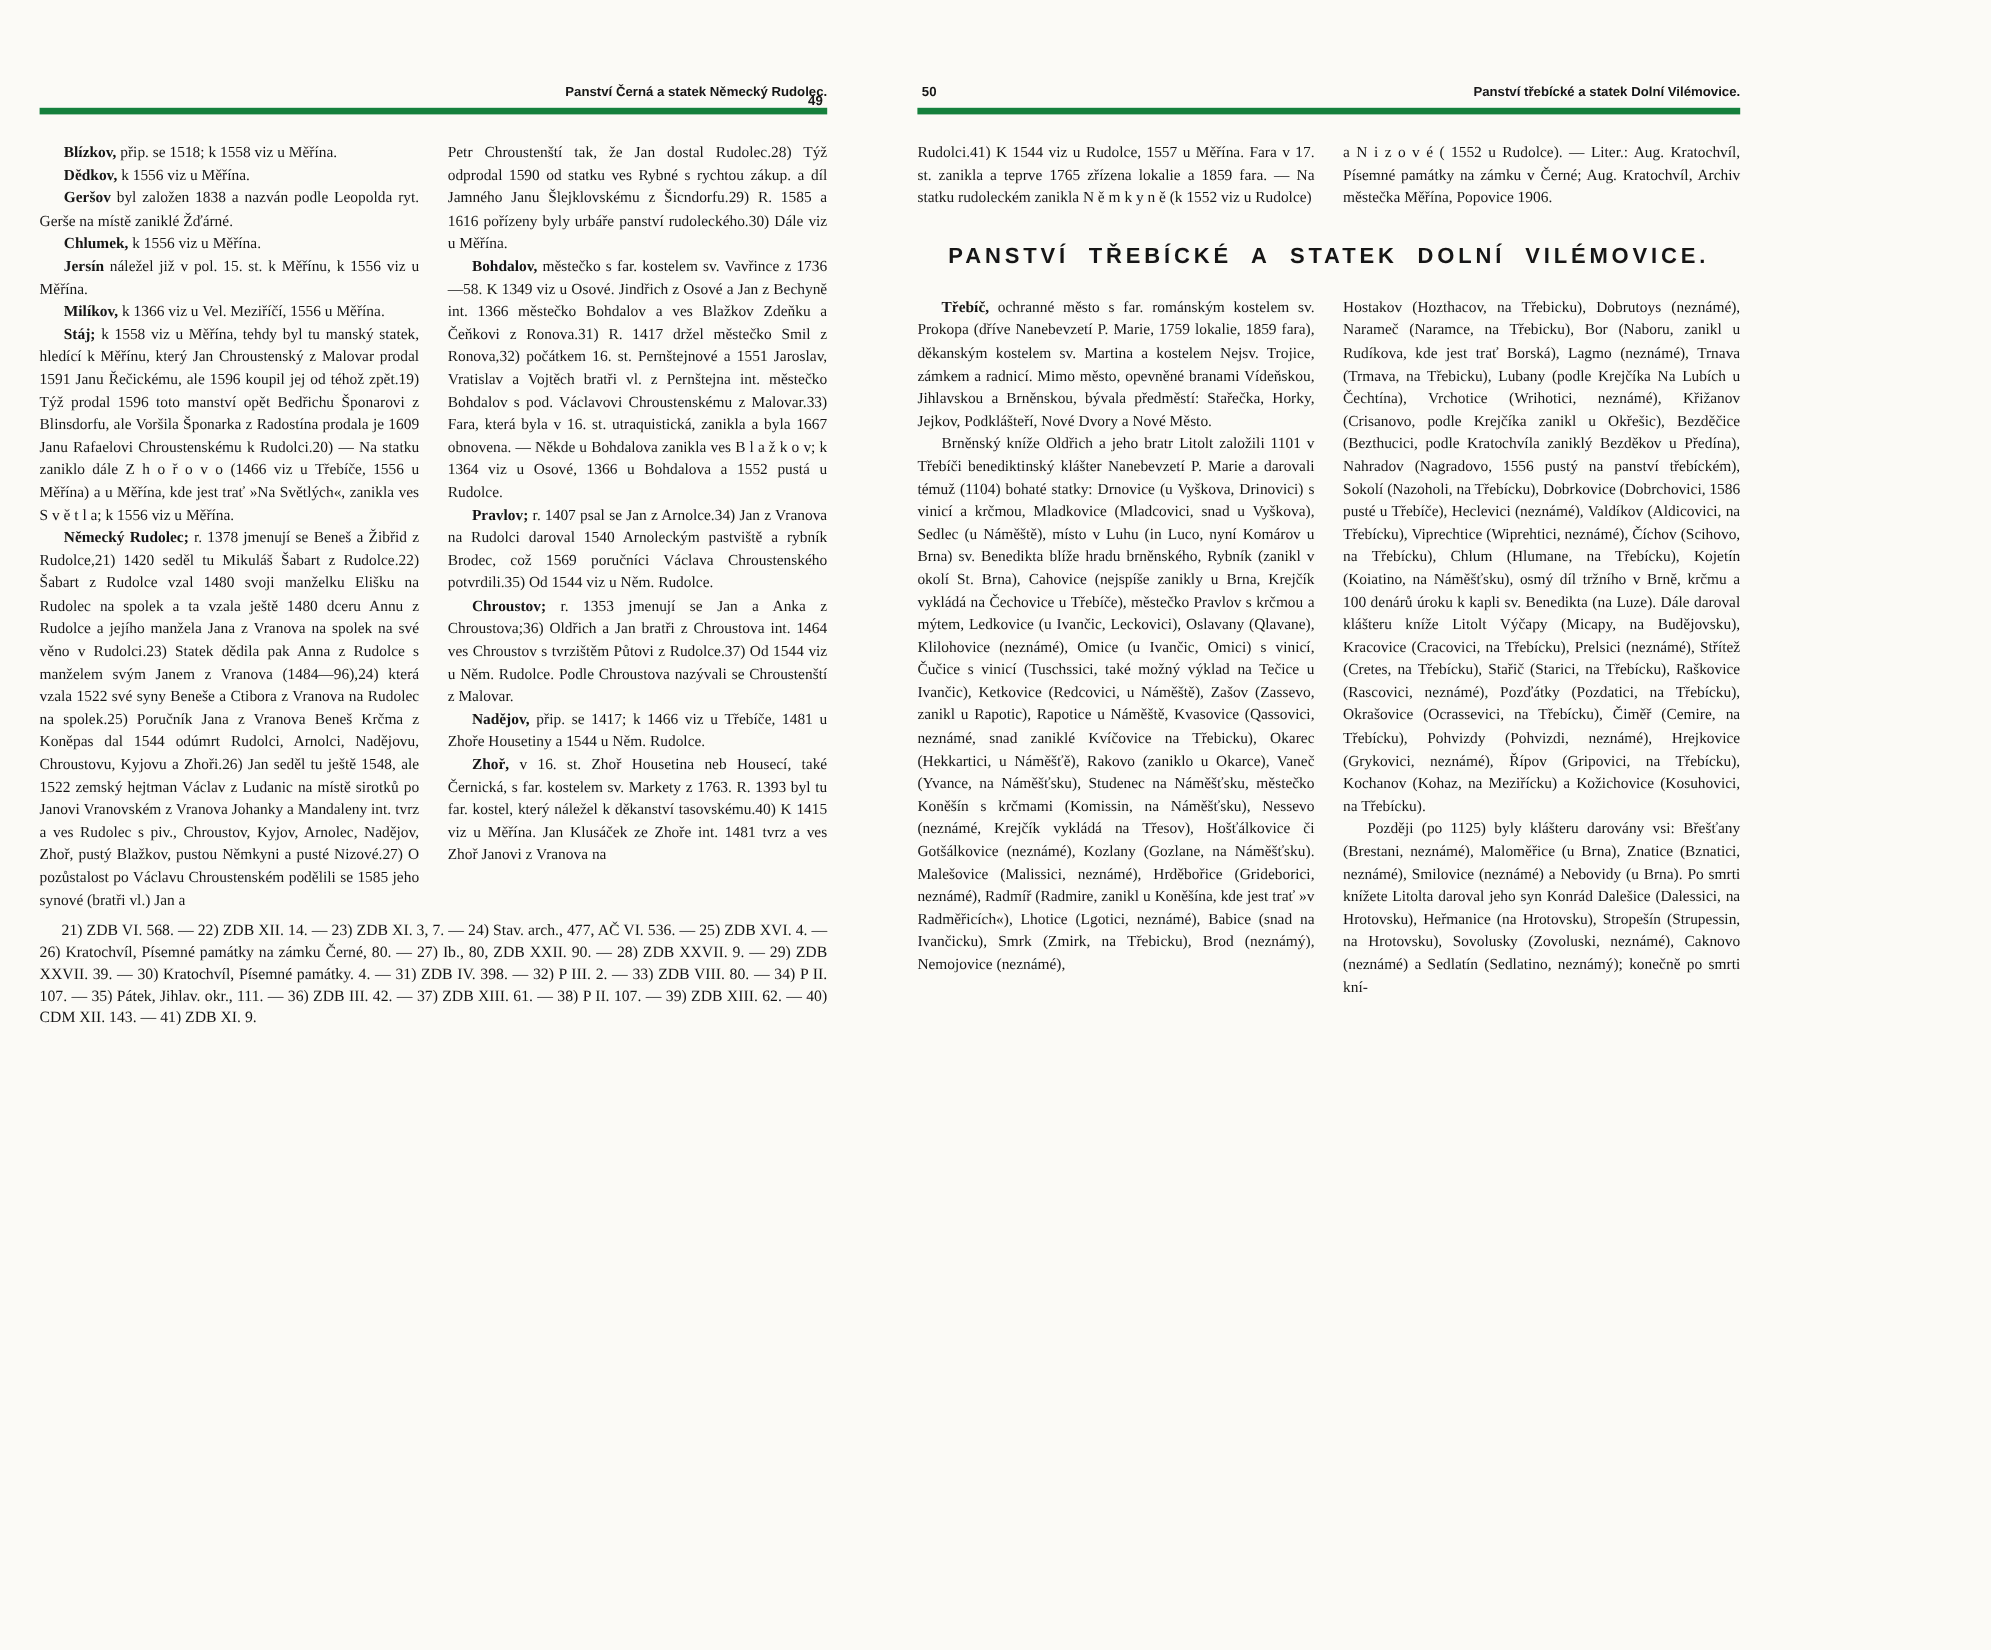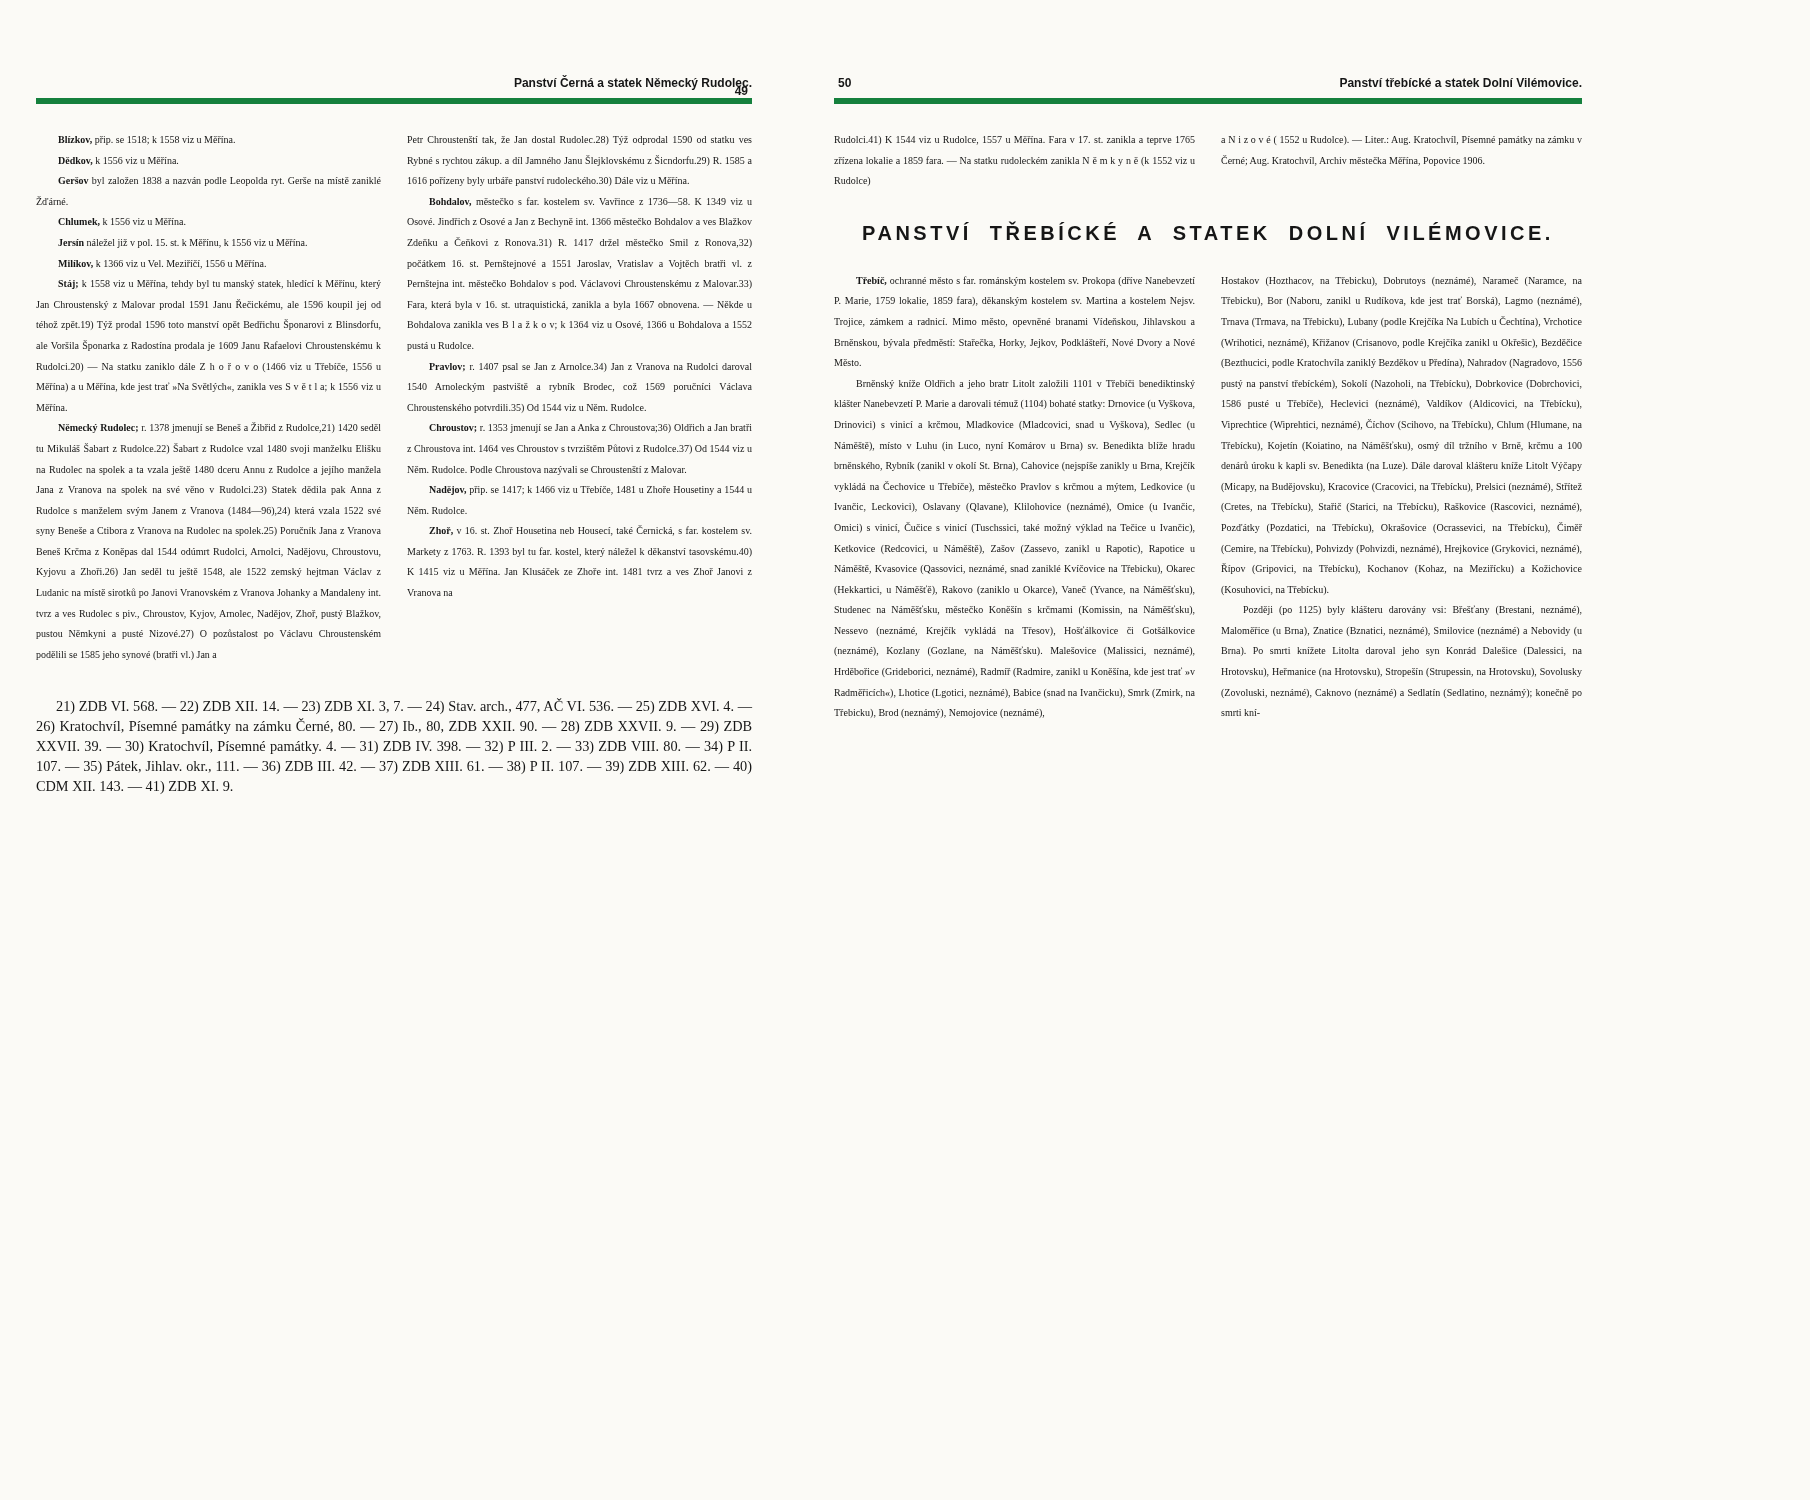--- a/index.html
+++ b/index.html
@@ -19,28 +19,28 @@
     font-family: "Liberation Sans", "DejaVu Sans", sans-serif;
     font-weight: bold; font-size: 12px;
     padding-bottom: 8px; border-bottom: 6px solid #15803d;
     margin-bottom: 26px;
   }
   .ph-num-right { position: absolute; right: 4px; bottom: 0; }
   .ph-num-left  { position: absolute; left: 4px;  bottom: 8px; margin-top: 24px; }
   .cols, .top-cols { display: flex; gap: 26px; }
   .col {
     flex: 1 1 0; min-width: 0;
-    font-size: 10px; line-height: 20.6px;
+    font-size: 14px; line-height: 20.6px;
     text-align: justify;
   }
   .para { margin: 0; text-indent: 22px; }
   .para.no-indent { text-indent: 0; }
   .para b { font-weight: bold; }
   .footnotes {
-    margin-top: 32px;
+    margin-top: 7px;
     font-size: 14.3px; line-height: 19.8px;
     text-align: justify; text-indent: 20px;
   }
   .section-heading {
     text-align: center;
     font-family: "Liberation Sans", "DejaVu Sans", sans-serif;
     font-weight: bold; font-size: 20px;
     letter-spacing: 3.5px; word-spacing: 9px;
     margin: 30px 0 26px 0;
   }

